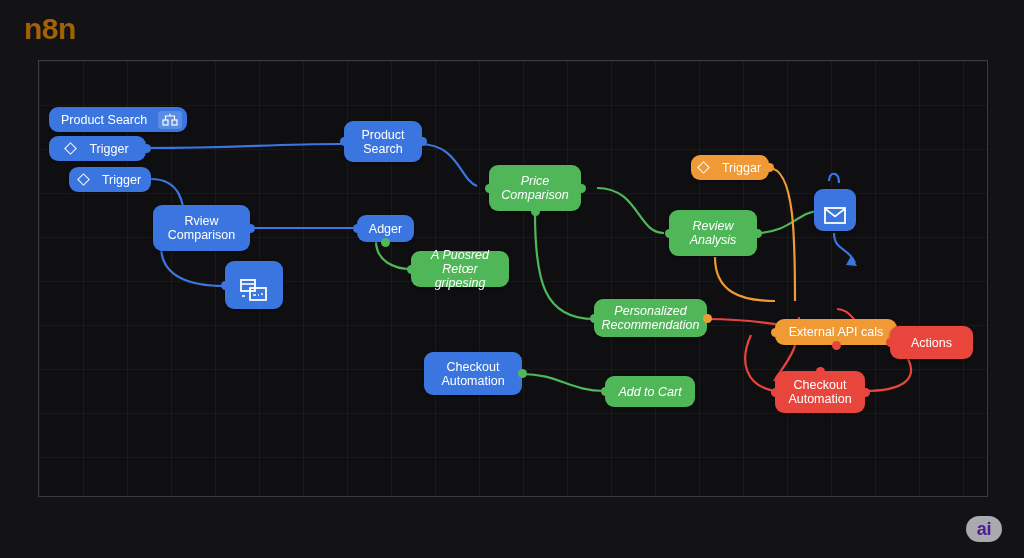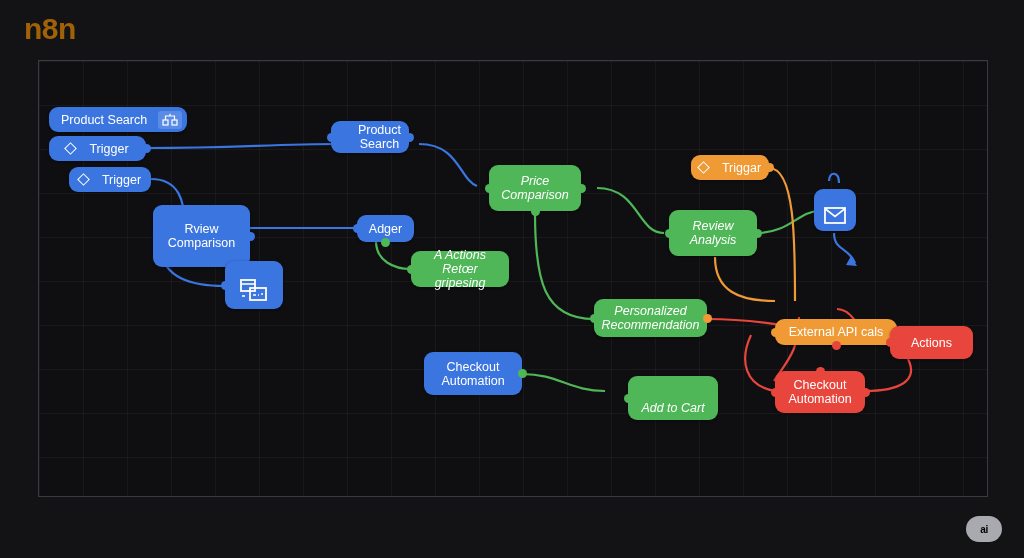--- a/index.html
+++ b/index.html
@@ -106,22 +106,22 @@
   .node.trigger { justify-content: center; gap: 8px; }
   .node.iconnode { padding: 0; }
 
   
   .ai-badge {
     position: absolute;
     right: 22px; bottom: 16px;
     width: 36px; height: 26px;
     border-radius: 13px;
     background: #a9aab0;
-    color: #000000;
-    font-size: 10px;
+    color: #4c1d95;
+    font-size: 18px;
     font-weight: 700;
     display: flex; align-items: center; justify-content: center;
     letter-spacing: -0.3px;
   }
 </style>
 </head>
 <body>
 
 <div id="app">
 
@@ -186,28 +186,28 @@
       <span class="trig-diamond"></span>
       <span class="lbl">Trigger</span>
       <span class="port right p-blue"></span>
     </div>
 
     <div class="node blue trigger" style="left:30px; top:106px; width:82px; height:25px;">
       <span class="trig-diamond"></span>
       <span class="lbl">Trigger</span>
     </div>
 
-    <div class="node blue" style="left:292px; top:60px; width:78px; height:32px;justify-content:flex-end;">
+    <div class="node blue" style="left:305px; top:60px; width:78px; height:41px;">
       <span class="lbl">Product
 Search</span>
       <span class="port left p-blue"></span>
       <span class="port right p-blue"></span>
     </div>
 
-    <div class="node blue" style="left:114px; top:144px; width:97px; height:62px;text-align:center;">
+    <div class="node blue" style="left:114px; top:144px; width:97px; height:46px;text-align:center;">
       <span class="lbl">Rview
 Comparison</span>
       <span class="port right p-blue"></span>
     </div>
 
     <div class="node blue iconnode" style="left:186px; top:200px; width:58px; height:48px;">
       <span>
         <svg width="30" height="26" viewBox="0 0 30 26">
           <rect x="2" y="2" width="14" height="11" fill="none" stroke="#fff" stroke-width="1.8"></rect>
           <path d="M2,6 L16,6" stroke="#fff" stroke-width="1.6"></path>
@@ -227,21 +227,21 @@
 
     <div class="node green" style="left:450px; top:104px; width:92px; height:46px;">
       <span class="lbl">Price
 Comparison</span>
       <span class="port left p-green"></span>
       <span class="port right p-green"></span>
       <span class="port bottom p-green"></span>
     </div>
 
     <div class="node green" style="left:372px; top:190px; width:98px; height:36px;">
-      <span class="lbl">A Actions
+      <span class="lbl">A Puosred
 Retœr gripesing</span>
       <span class="port left p-green"></span>
     </div>
 
     <div class="node orange trigger" style="left:652px; top:94px; width:78px; height:25px;">
       <span class="trig-diamond"></span>
       <span class="lbl">Triggar</span>
       <span class="port right p-orange"></span>
     </div>
 
@@ -278,21 +278,21 @@
       <span class="lbl">Actions</span>
       <span class="port left p-red"></span>
     </div>
 
     <div class="node blue" style="left:385px; top:291px; width:98px; height:43px;">
       <span class="lbl">Checkout
 Automation</span>
       <span class="port right p-green"></span>
     </div>
 
-    <div class="node green" style="left:589px; top:315px; width:90px; height:44px;align-items:flex-end;">
+    <div class="node green" style="left:566px; top:315px; width:90px; height:31px;">
       <span class="lbl">Add to Cart</span>
       <span class="port left p-green"></span>
     </div>
 
     <div class="node red" style="left:736px; top:310px; width:90px; height:42px;">
       <span class="lbl">Checkout
 Automation</span>
       <span class="port left p-red"></span>
       <span class="port right p-red"></span>
       <span class="port topc p-red"></span>

